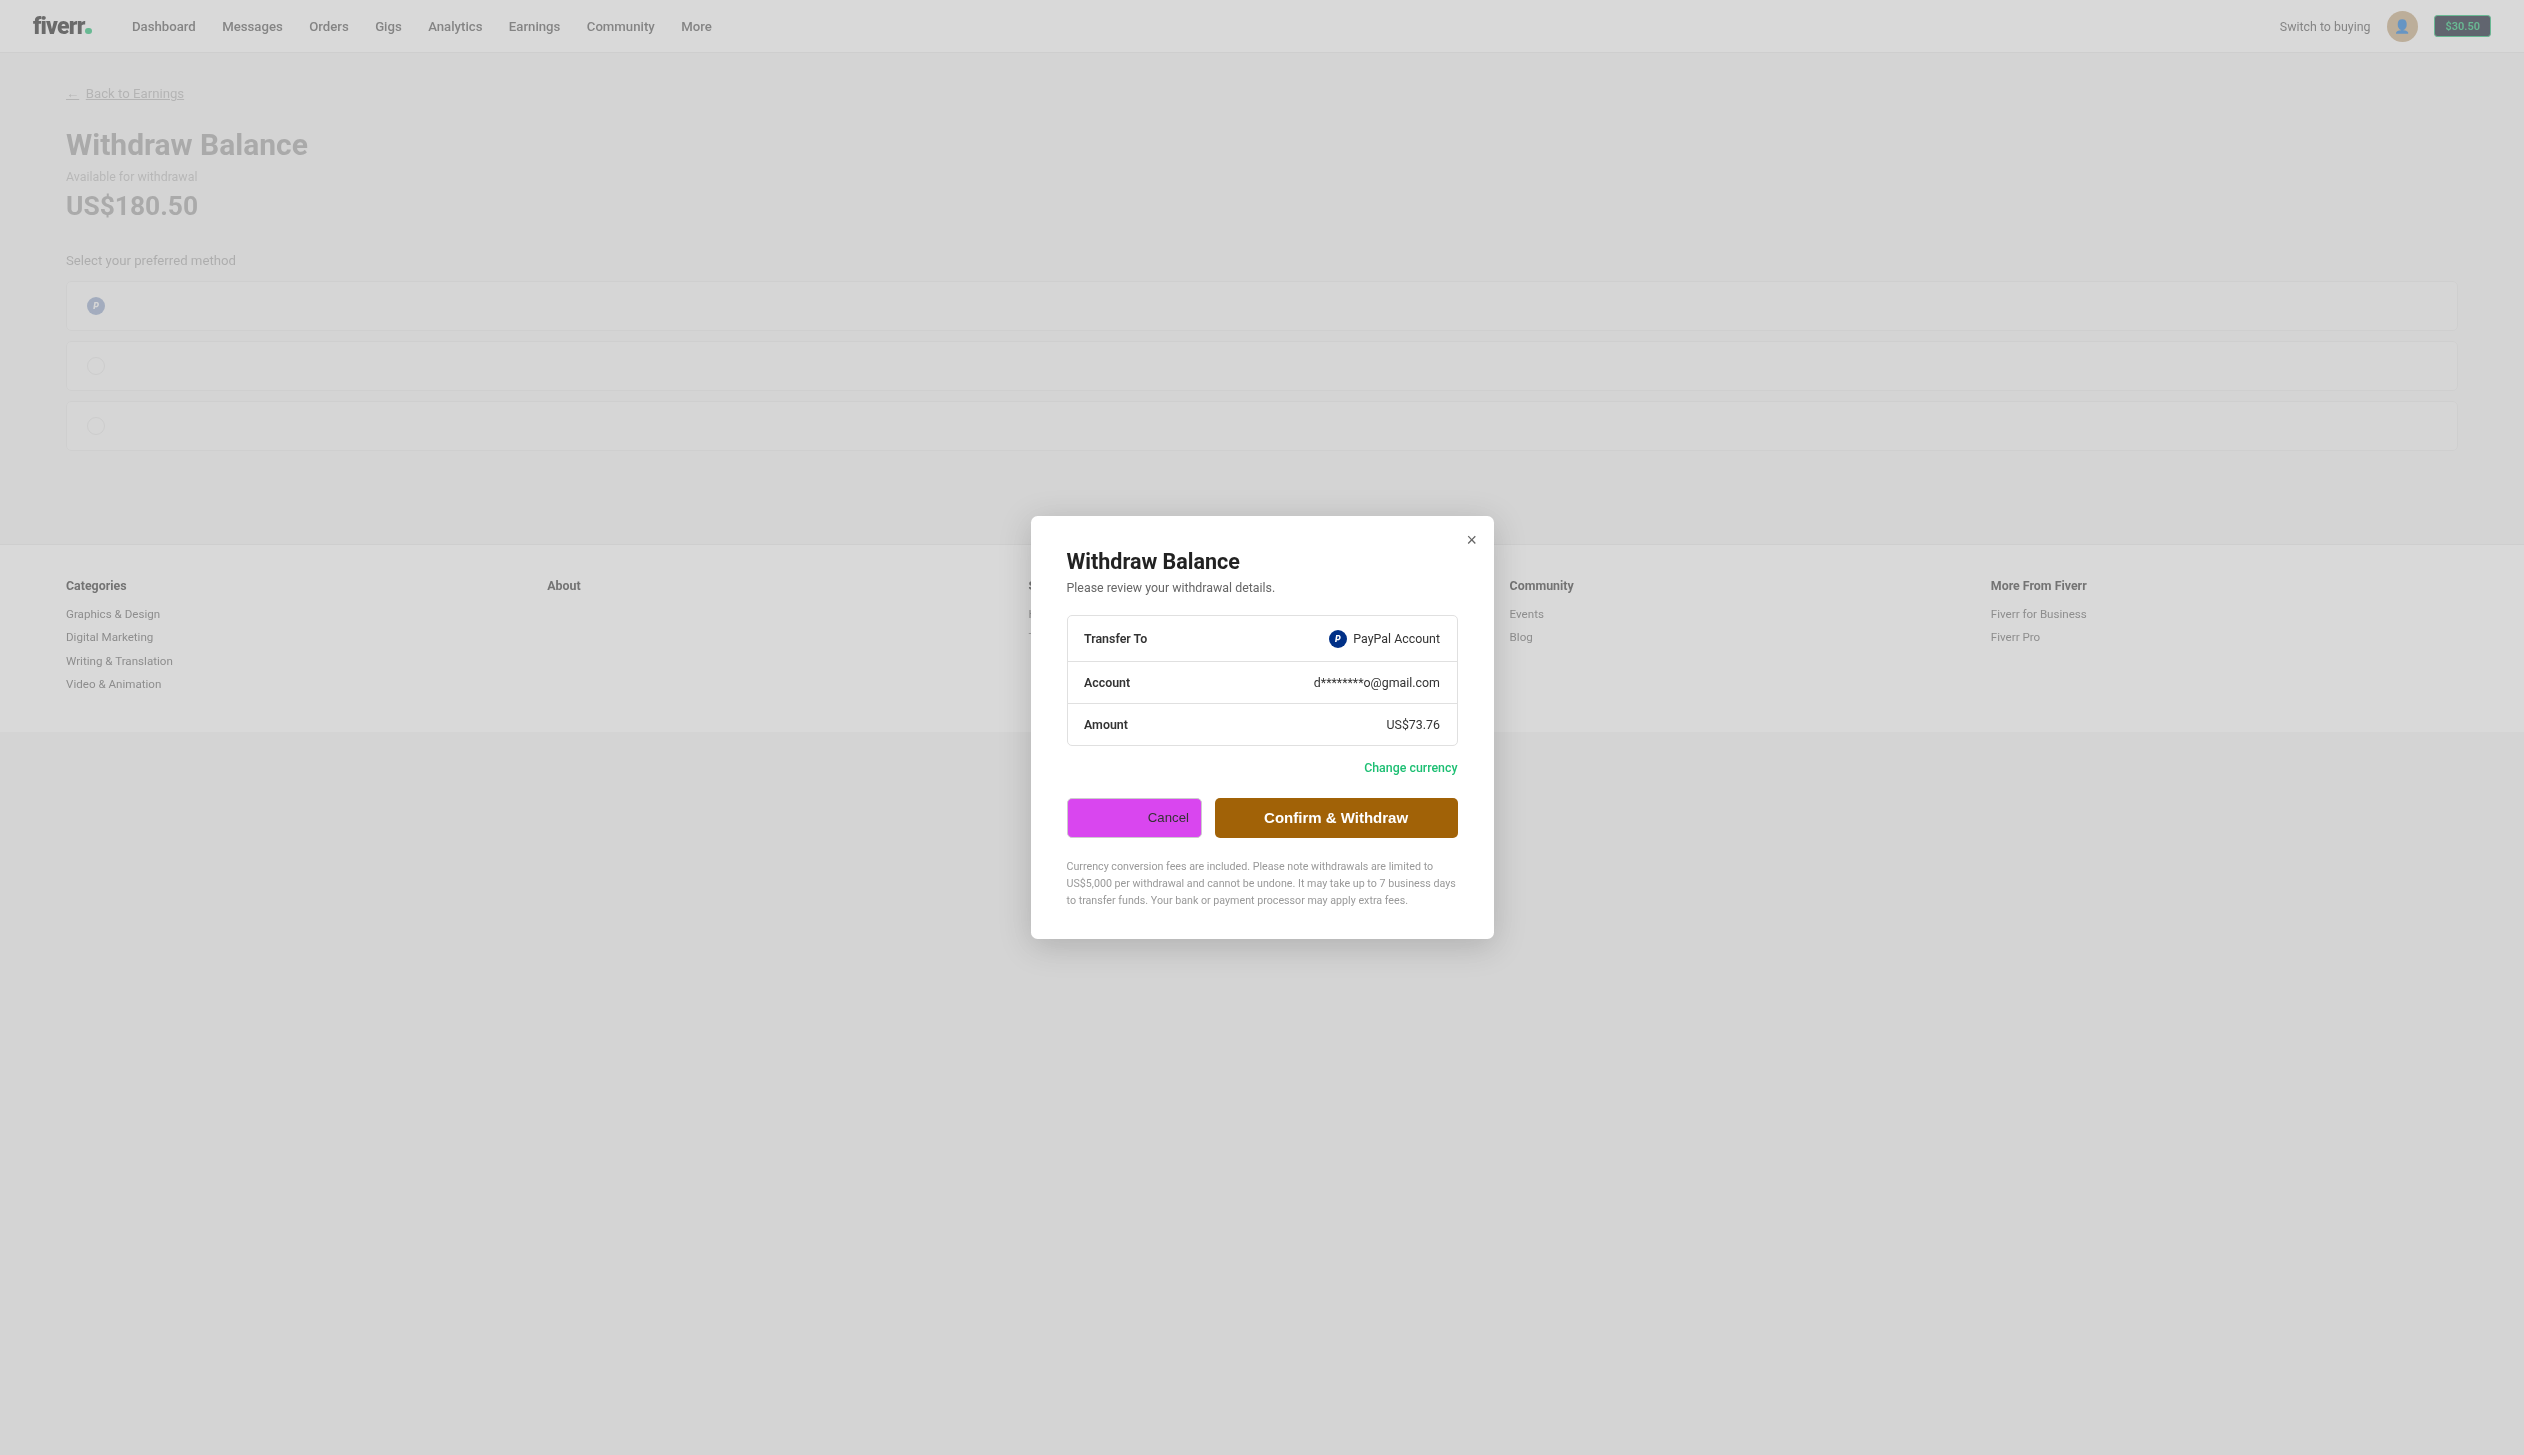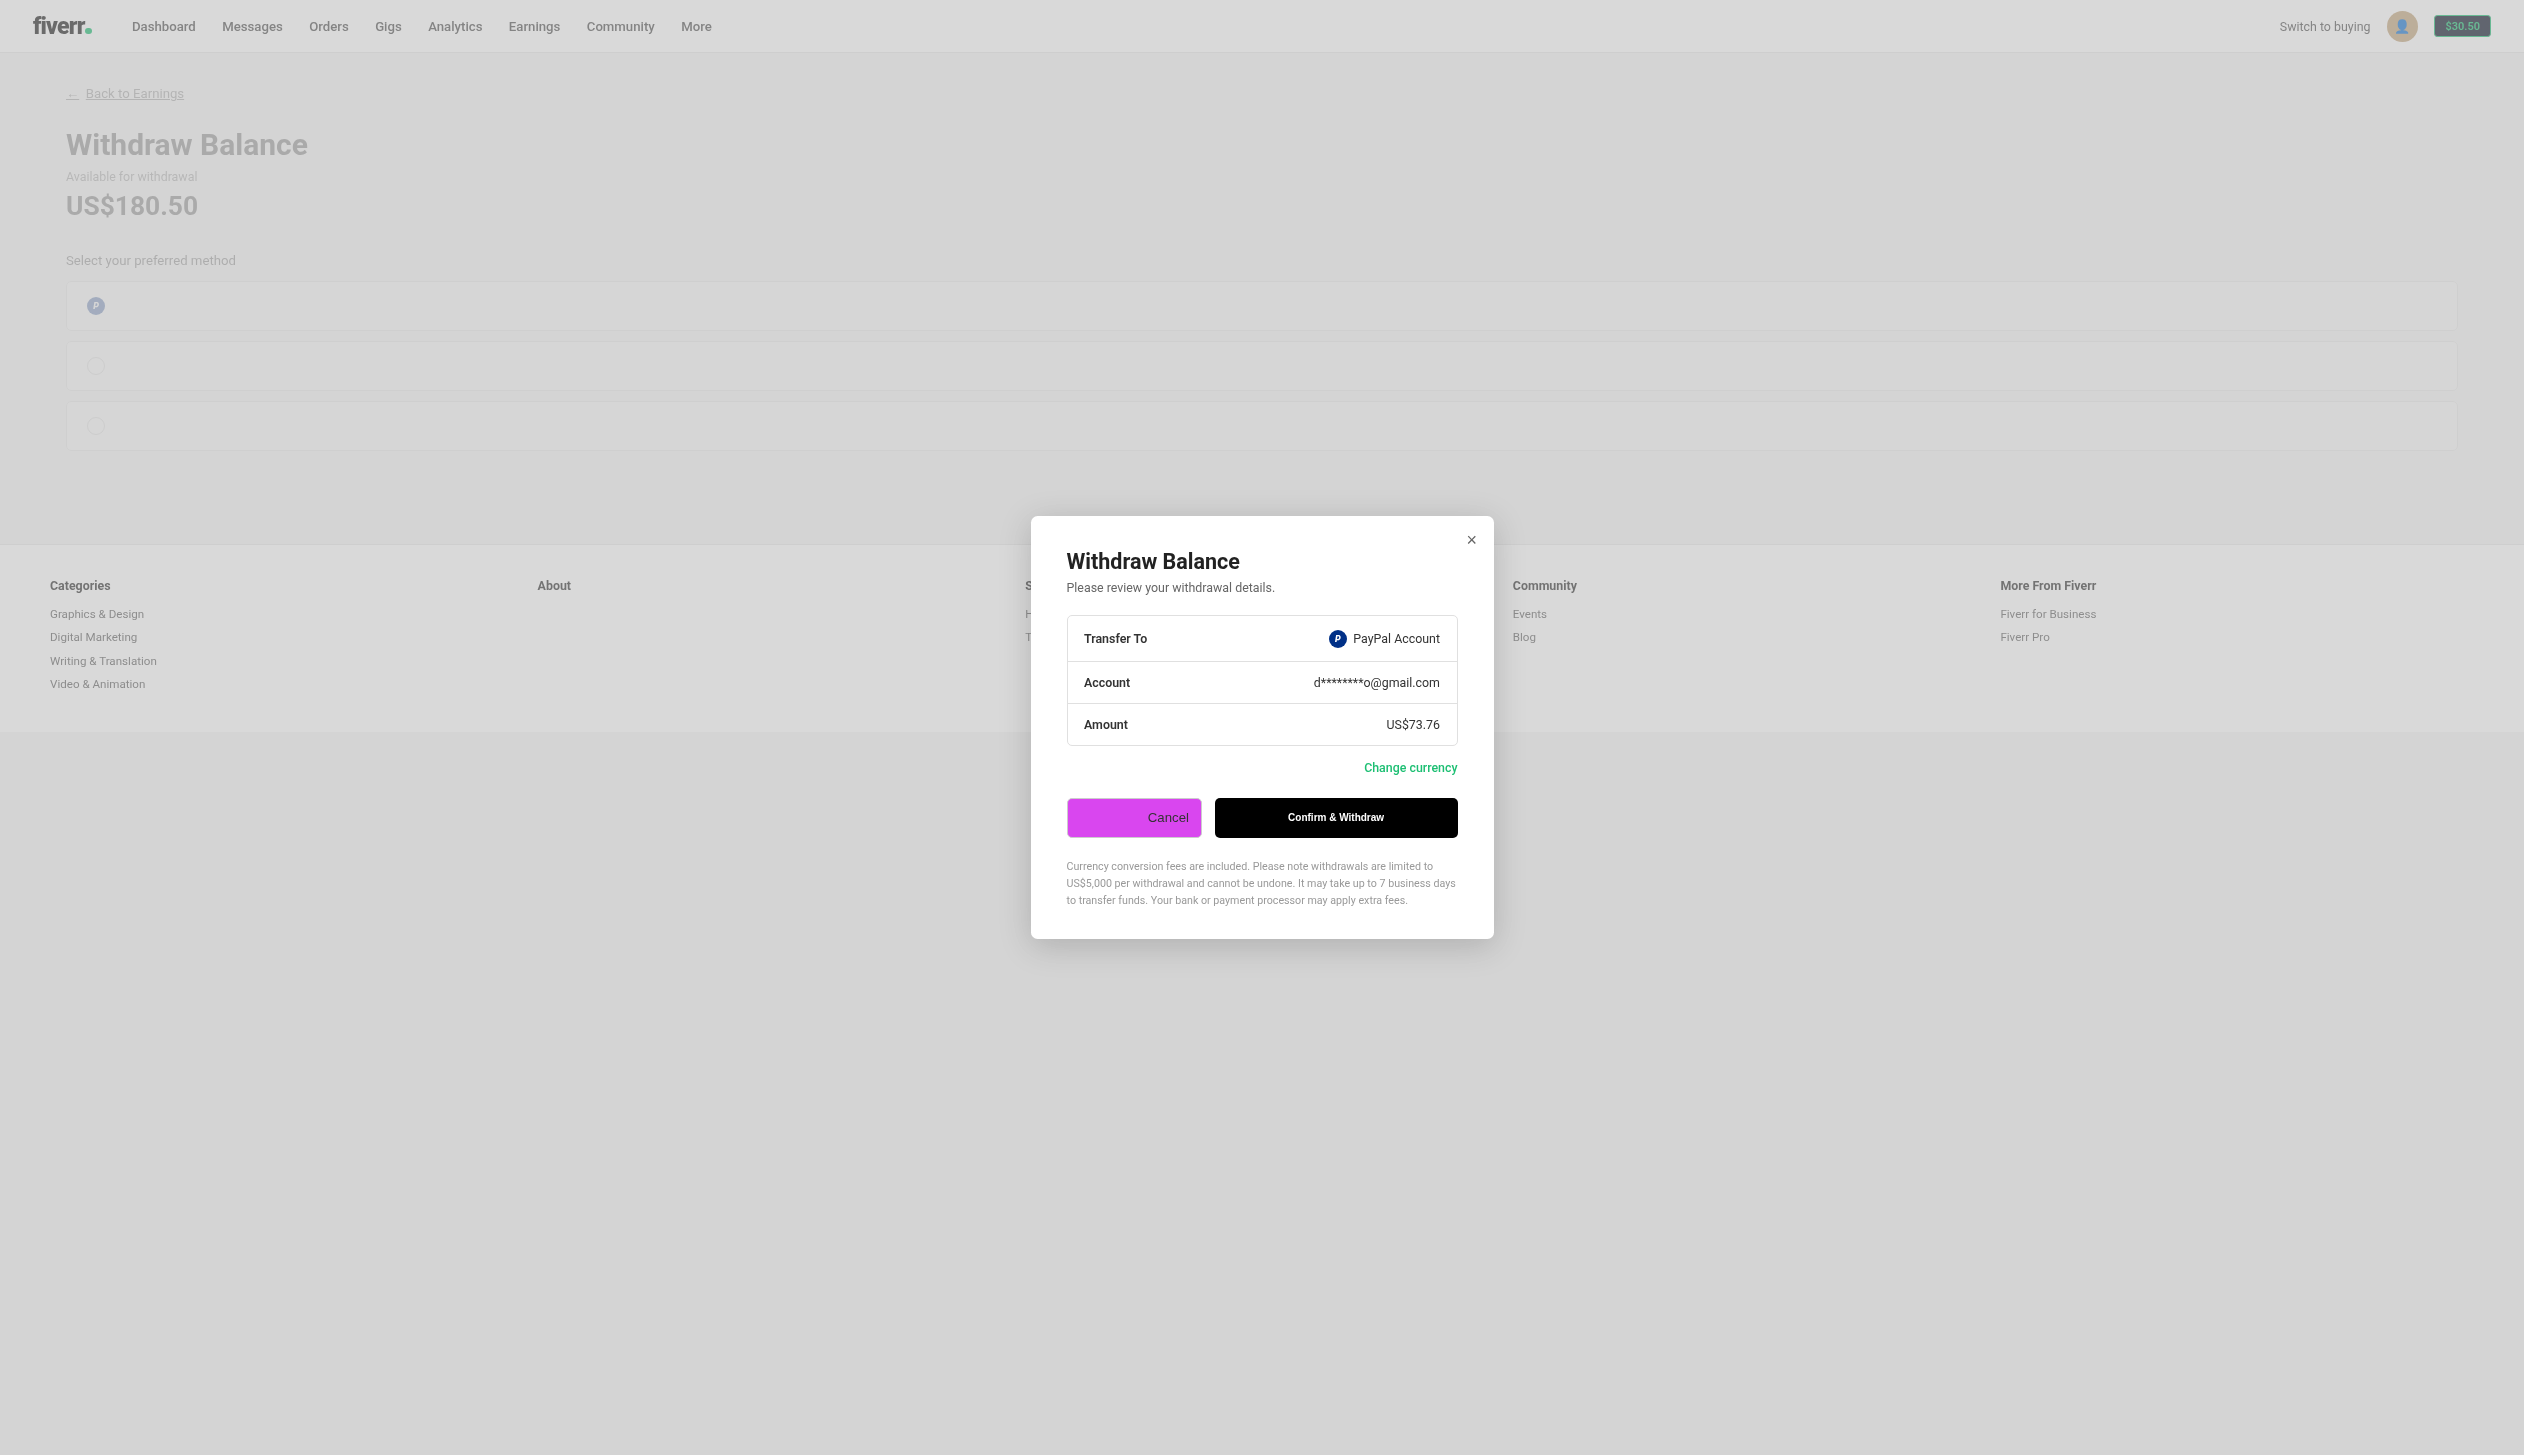--- a/index.html
+++ b/index.html
@@ -253,38 +253,38 @@
       font-weight: 400;
       color: #333;
       cursor: pointer;
       text-align: right;
     }
     .btn-confirm {
       flex: 2;
       padding: 11.6px;
       border: none;
       border-radius: 5px;
-      background: #000000;
-      font-size: 10px;
+      background: #a16207;
+      font-size: 15px;
       font-weight: 700;
       color: #fff;
       cursor: pointer;
     }
 
     .disclaimer {
       font-size: 10.7px;
       color: #999;
       line-height: 1.6;
     }
 
     
     .footer {
       background: #fff;
       border-top: 0.8px solid #e8e8e8;
-      padding: 33px 50px;
+      padding: 33px 66px;
       display: grid;
       grid-template-columns: repeat(5, 1fr);
       gap: 14px;
       margin-top: 50px;
     }
     .footer-col h4 {
       font-size: 12.4px;
       font-weight: 700;
       color: #333;
       margin-bottom: 13.2px;

